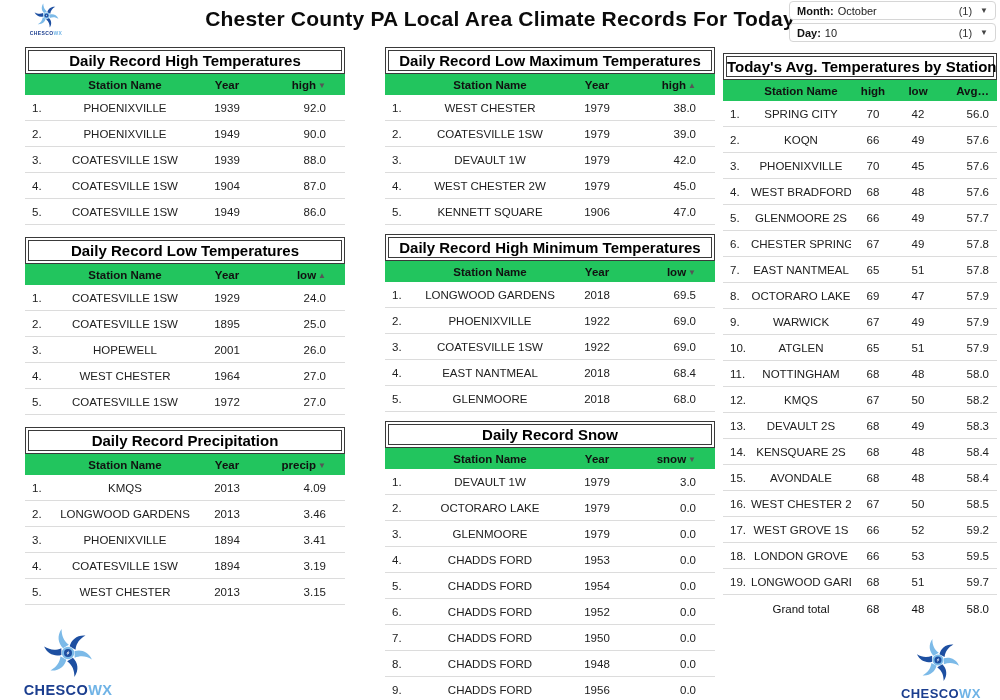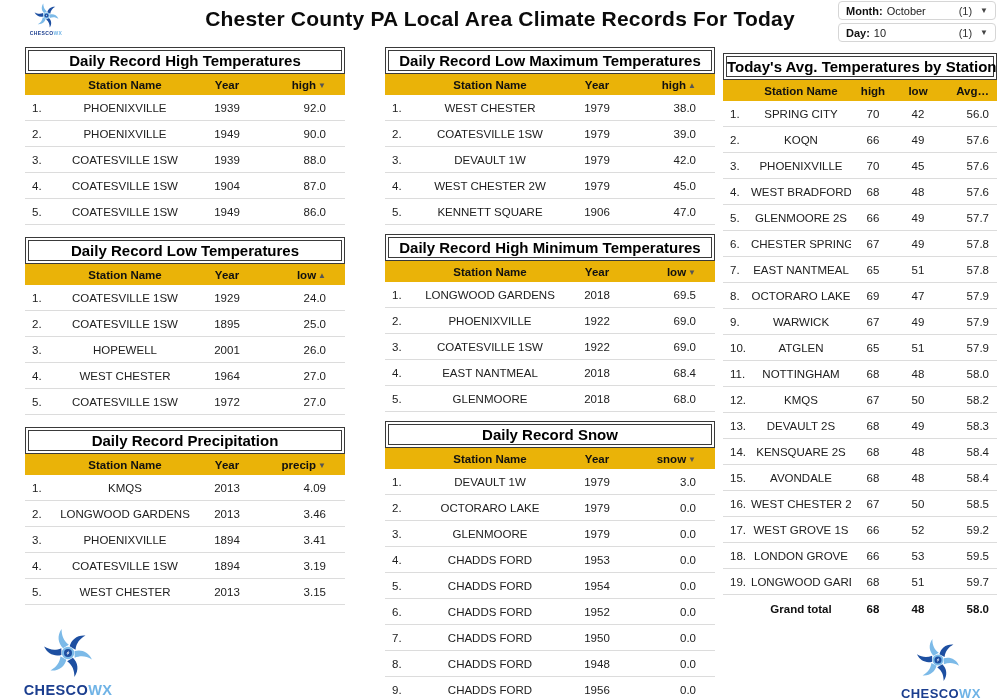--- a/index.html
+++ b/index.html
@@ -14,21 +14,21 @@
     position:absolute; top:7px; left:0; right:0; text-align:center;
     font-size:21px; font-weight:bold; color:#0b0b0b; letter-spacing:.2px;
   }
   .hdr-logo { position:absolute; left:24px; top:3px; width:44px; text-align:center; }
   .hdr-logo svg { width:25px; height:25px; }
   .wordmark { font-weight:bold; letter-spacing:.4px; line-height:1; }
   .wordmark .p1 { color:#1b3e8f;text-align:right; } .wordmark .p2 { color:#6fb3e6; }
   .hdr-logo .wordmark { font-size:5px; margin-top:-1px; }
 
   .filter {
-    position:absolute; right:4px; width:158px; height:19px;
+    position:absolute; right:4px; width:207px; height:19px;
     border:1px solid #d6d6d6; border-radius:4px; background:#fff;
     display:flex; align-items:center; font-size:11px; padding:0 7px; cursor:pointer;
   }
   .filter-month { top:1px; } .filter-day { top:23px; }
   .flabel { font-weight:bold; color:#111; margin-right:4px; }
   .fvalue { color:#222; flex:1; }
   .fcount { color:#333; margin-right:8px; }
   .fcaret { color:#444; font-size:8px; }
 
   
@@ -41,29 +41,29 @@
 
   
   .title-box { border:1px solid #3a3a3a; padding:2px; background:#fff; }
   .title-inner {
     border:1px solid #3a3a3a; text-align:center; font-weight:bold;
     font-size:15px; line-height:17px; padding:1px 0; white-space:nowrap; color:#000;
   }
   .trow { align-items:center; font-size:11.5px; color:#212121; border-bottom:1px solid #dcdcdc; height:26px; }
   .g4 { display:grid; grid-template-columns:30px 1fr 64px 86px; }
   .g5 { display:grid; grid-template-columns:28px 1fr 44px 46px 56px; }
-  .thead { height:21px; background:#eab308; font-weight:bold; color:#111; border-bottom:none; cursor:default; }
+  .thead { height:21px; background:#22c55e; font-weight:bold; color:#111; border-bottom:none; cursor:default; }
   .c { overflow:hidden; white-space:nowrap; }
   .c.rank { padding-left:7px; text-align:left; }
   .c.name { text-align:center; }
   .c.num  { text-align:center; }
   .c.val  { text-align:right; padding-right:19px; }
   .g5 .c.val { padding-right:8px; }
   .arrow { font-size:8px; color:#555; margin-left:2px; position:relative; top:-1px; }
-  .gtotal { font-weight:bold; border-bottom:none; height:27px; color:#111; }
+  .gtotal { font-weight:normal; border-bottom:none; height:27px; color:#111; }
 
   
   .logo-bl { position:absolute; left:22px; top:628px; width:92px; text-align:center; }
   .logo-bl svg { width:50px; height:50px; }
   .logo-bl .wordmark { font-size:14.5px; margin-top:1px; }
   .logo-br { position:absolute; left:901px; top:638px; width:74px; text-align:center; }
   .logo-br svg { width:44px; height:44px; }
   .logo-br .wordmark { font-size:13px; margin-top:1px; }
 </style>
 </head>

